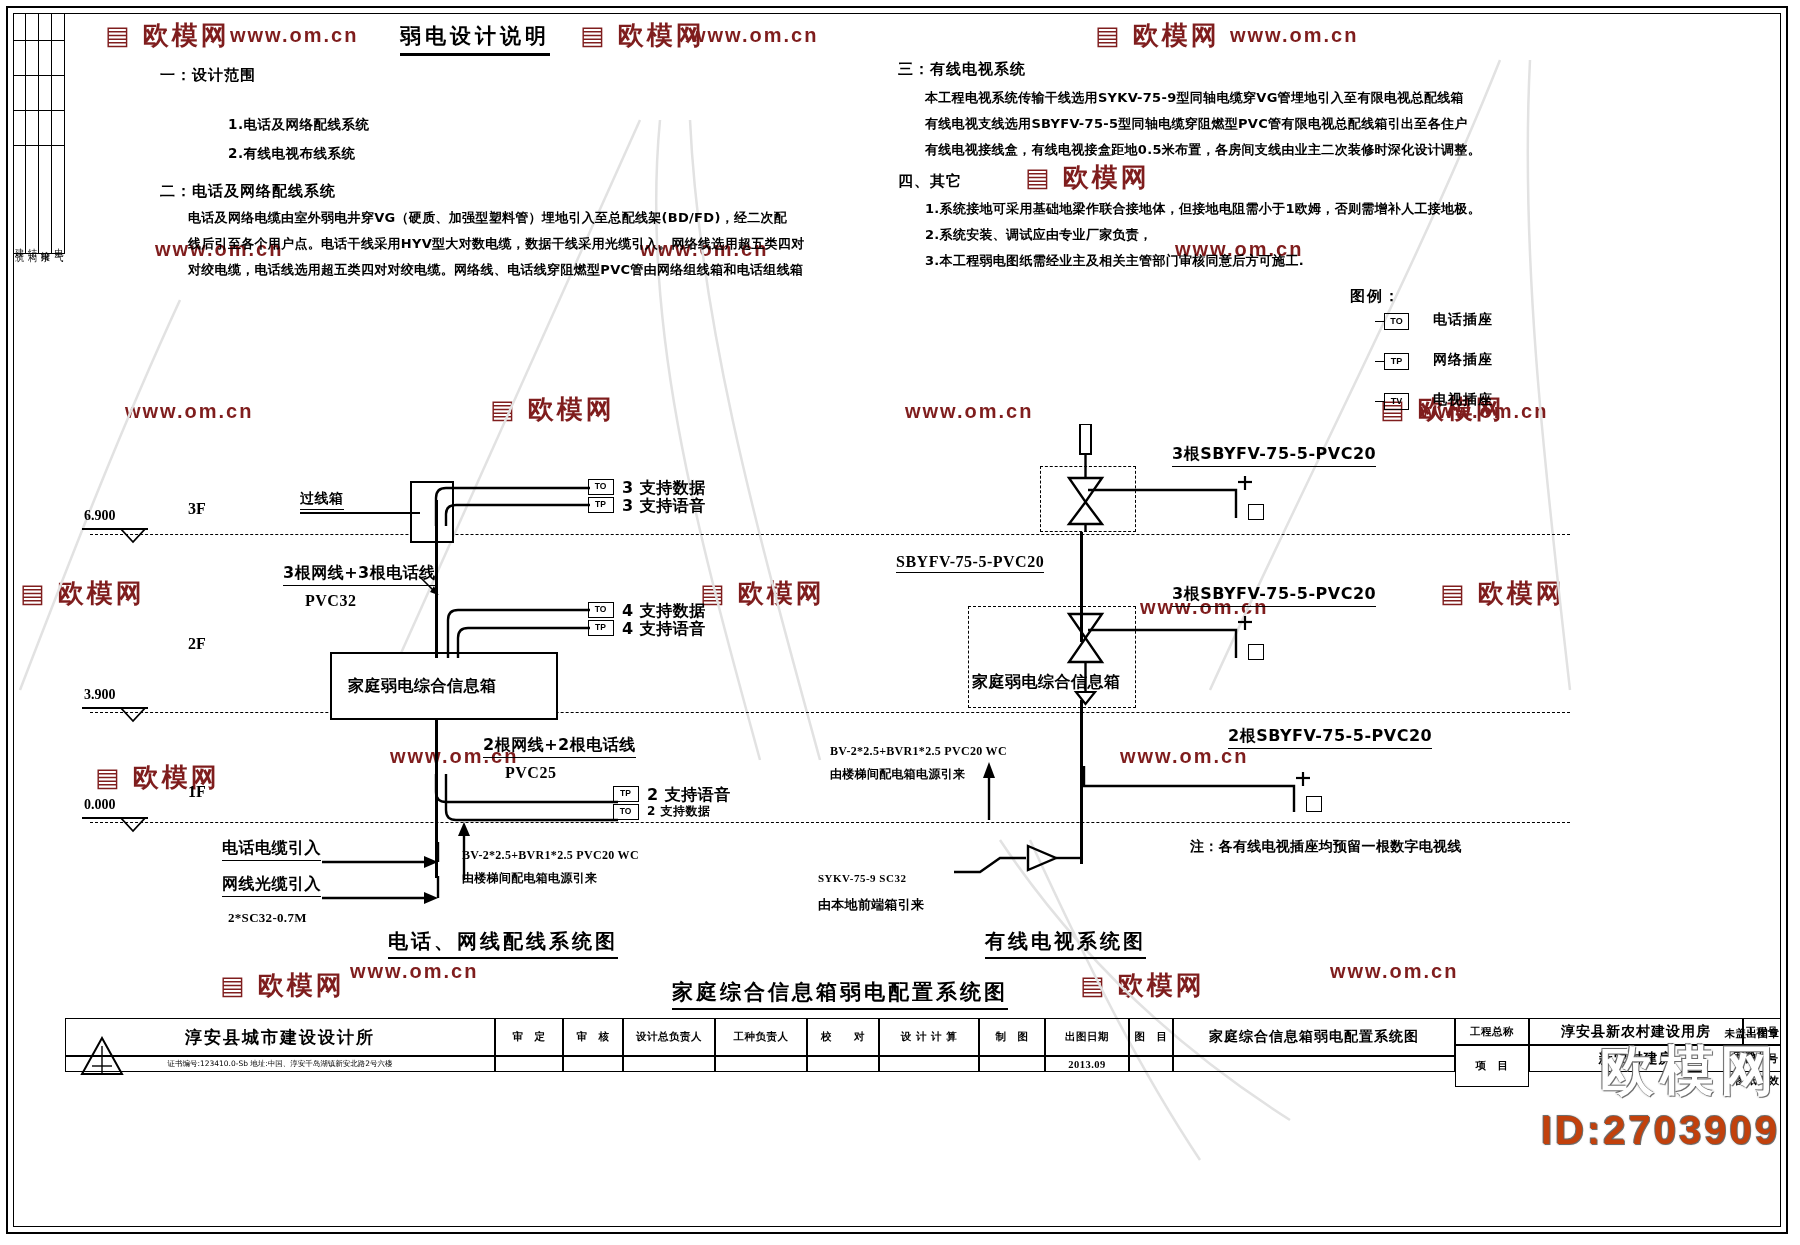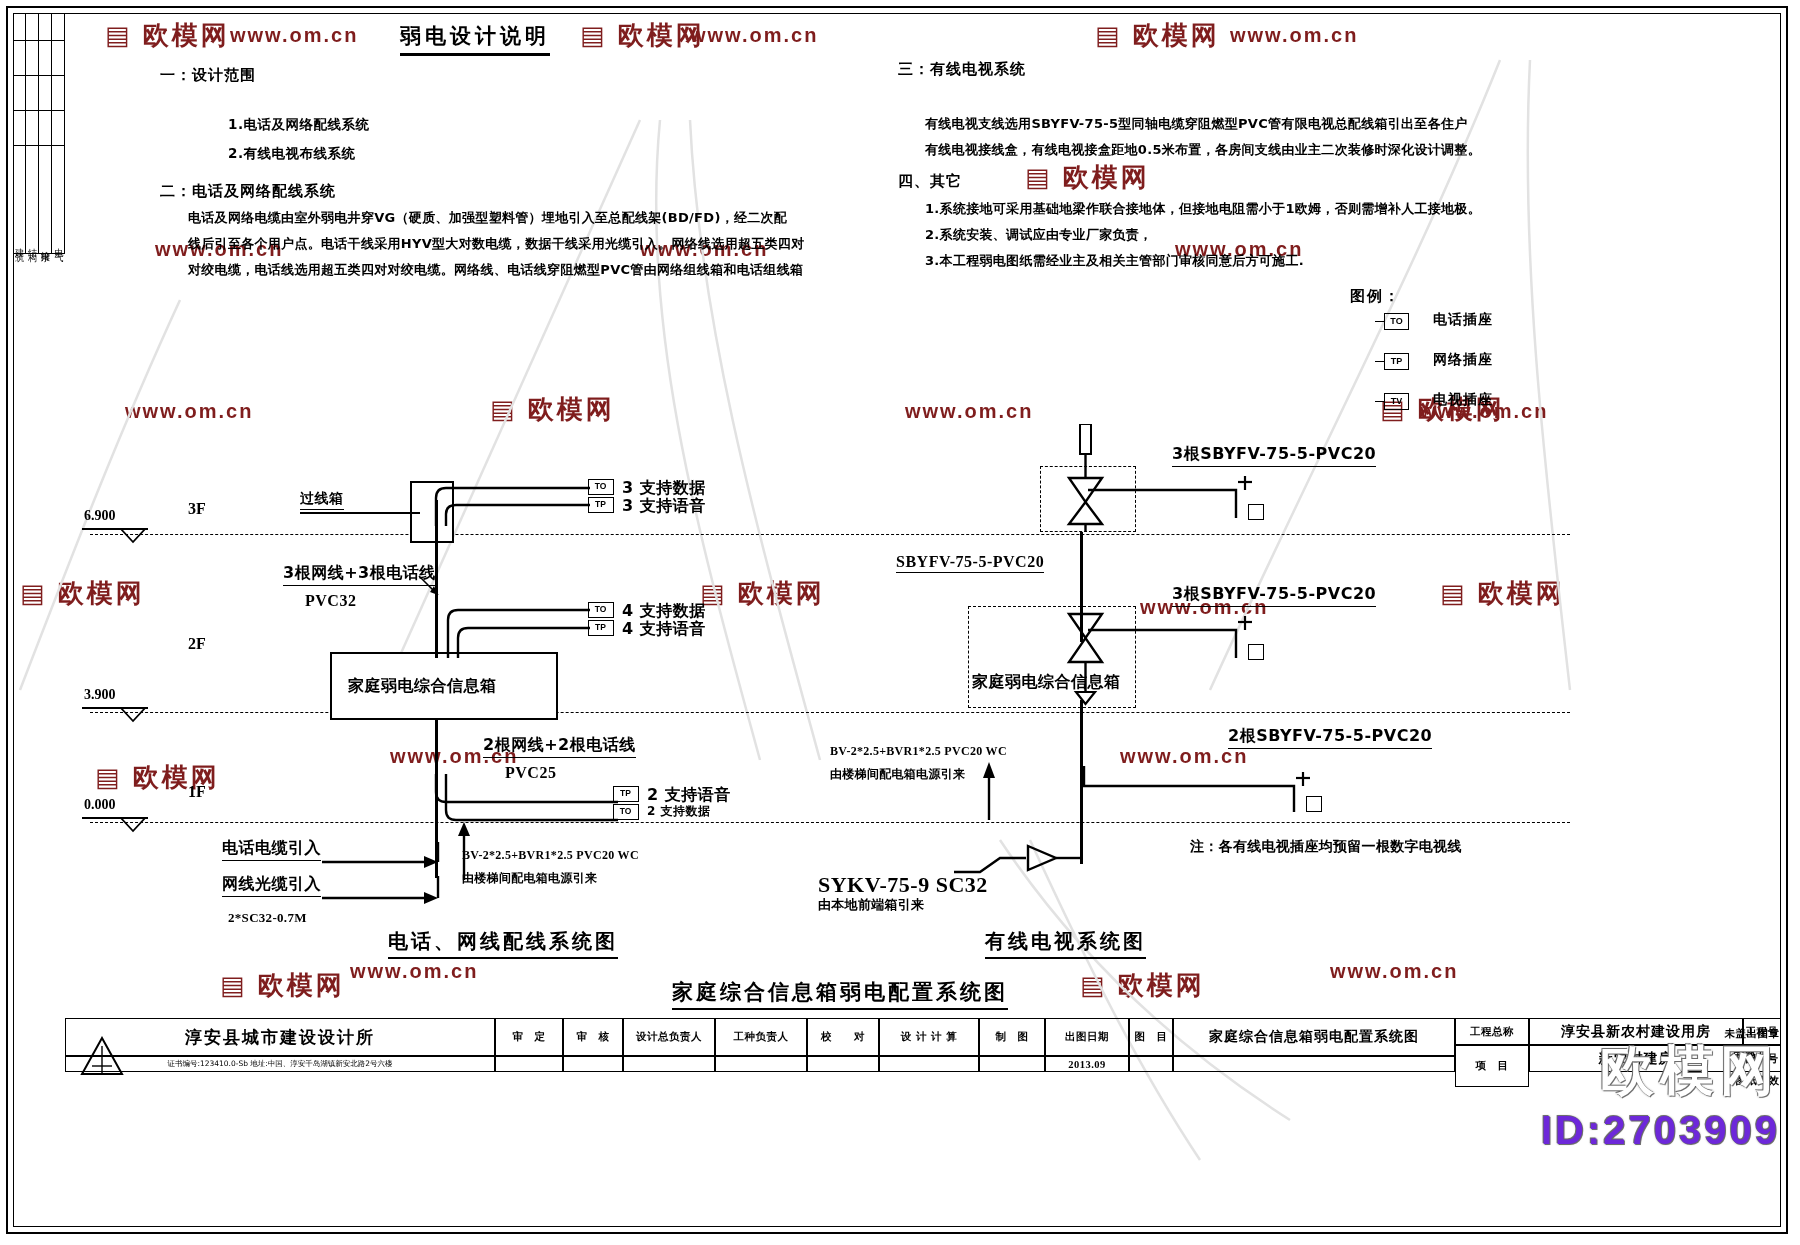--- a/index.html
+++ b/index.html
@@ -88,21 +88,21 @@
   .logo-tri svg{display:block;}
 
   
   .wm{position:absolute;color:#7f1d1d;font-weight:bold;pointer-events:none;user-select:none;}
   .wm-url{font-size:20px;letter-spacing:2px;}
   .wm-logo{font-size:26px;letter-spacing:3px;}
   .wm-arc{position:absolute;pointer-events:none;}
   .bigwm{position:absolute;right:20px;bottom:92px;text-align:right;pointer-events:none;}
   .bigwm .t1{font-size:54px;font-weight:bold;color:#ffffff;letter-spacing:6px;
     text-shadow:0 0 2px #555,1px 1px 0 #777,-1px -1px 0 #777;}
-  .bigwm .t2{font-size:40px;font-weight:bold;color:#6d28d9;letter-spacing:3px;
+  .bigwm .t2{font-size:40px;font-weight:bold;color:#c2410c;letter-spacing:3px;
     text-shadow:0 0 2px #555,1px 1px 0 #777,-1px -1px 0 #777;}
 </style>
 </head>
 <body>
 
 <div class="sheet">
 
   <div class="wm wm-url" style="left:230px;top:24px;">www.om.cn</div>
   <div class="wm wm-url" style="left:690px;top:24px;">www.om.cn</div>
   <div class="wm wm-url" style="left:1230px;top:24px;">www.om.cn</div>
@@ -170,20 +170,21 @@
   <div class="h2 cn" style="left:160px;top:66px;">一：设计范围</div>
   <div class="li cn" style="left:228px;top:116px;">1.电话及网络配线系统</div>
   <div class="li cn" style="left:228px;top:145px;">2.有线电视布线系统</div>
 
   <div class="h2 cn" style="left:160px;top:182px;">二：电话及网络配线系统</div>
   <div class="para cn" style="left:188px;top:205px;">电话及网络电缆由室外弱电井穿VG（硬质、加强型塑料管）埋地引入至总配线架(BD/FD)，经二次配</div>
   <div class="para cn" style="left:188px;top:231px;">线后引至各个用户点。电话干线采用HYV型大对数电缆，数据干线采用光缆引入。网络线选用超五类四对</div>
   <div class="para cn" style="left:188px;top:257px;">对绞电缆，电话线选用超五类四对对绞电缆。网络线、电话线穿阻燃型PVC管由网络组线箱和电话组线箱</div>
 
   <div class="h2 cn" style="left:898px;top:60px;">三：有线电视系统</div>
+  <div class="para cn" style="left:925px;top:85px;">本工程电视系统传输干线选用SYKV-75-9型同轴电缆穿VG管埋地引入至有限电视总配线箱</div>
   <div class="para cn" style="left:925px;top:111px;">有线电视支线选用SBYFV-75-5型同轴电缆穿阻燃型PVC管有限电视总配线箱引出至各住户</div>
   <div class="para cn" style="left:925px;top:137px;">有线电视接线盒，有线电视接盒距地0.5米布置，各房间支线由业主二次装修时深化设计调整。</div>
 
   <div class="h2 cn" style="left:898px;top:172px;">四、其它</div>
   <div class="para cn" style="left:925px;top:196px;">1.系统接地可采用基础地梁作联合接地体，但接地电阻需小于1欧姆，否则需增补人工接地极。</div>
   <div class="para cn" style="left:925px;top:222px;">2.系统安装、调试应由专业厂家负责，</div>
   <div class="para cn" style="left:925px;top:248px;">3.本工程弱电图纸需经业主及相关主管部门审核同意后方可施工.</div>
 
   <div class="legend-title cn">图例：</div>
   <div class="legend-row" style="top:311px;">
@@ -380,21 +381,21 @@
       <polygon points="9,2 3,18 15,18" fill="#000"></polygon>
     </svg>
     <div class="lbl-sm" style="left:830px;top:744px;font-family:'Liberation Serif',serif;">BV-2*2.5+BVR1*2.5 PVC20 WC</div>
     <div class="lbl-sm cn" style="left:830px;top:766px;">由楼梯间配电箱电源引来</div>
 
     <svg style="position:absolute;left:952px;top:838px;" width="140" height="46">
       <path d="M2,34 L28,34 L48,20 L74,20" stroke="#000" stroke-width="2.4" fill="none"></path>
       <polygon points="76,8 104,20 76,32" fill="none" stroke="#000" stroke-width="2.4"></polygon>
       <path d="M104,20 L130,20" stroke="#000" stroke-width="2.4" fill="none"></path>
     </svg>
-    <div class="lbl" style="left:818px;top:872px;font-size:22px;font-family:'Liberation Serif',serif;">SYKV-75-9 SC32</div>
+    <div class="lbl" style="left:818px;top:872px;font-size:11px;font-family:'Liberation Serif',serif;">SYKV-75-9 SC32</div>
     <div class="lbl-sm cn" style="left:818px;top:896px;font-size:13px;">由本地前端箱引来</div>
 
     <div class="lbl-sm cn" style="left:1190px;top:838px;font-size:14px;">注：各有线电视插座均预留一根数字电视线</div>
 
     <div class="dtitle cn" style="left:985px;top:928px;">有线电视系统图</div>
   </div>
 
   <div class="dtitle-main cn" style="left:672px;top:978px;">家庭综合信息箱弱电配置系统图</div>
 
   <div class="tblock">

